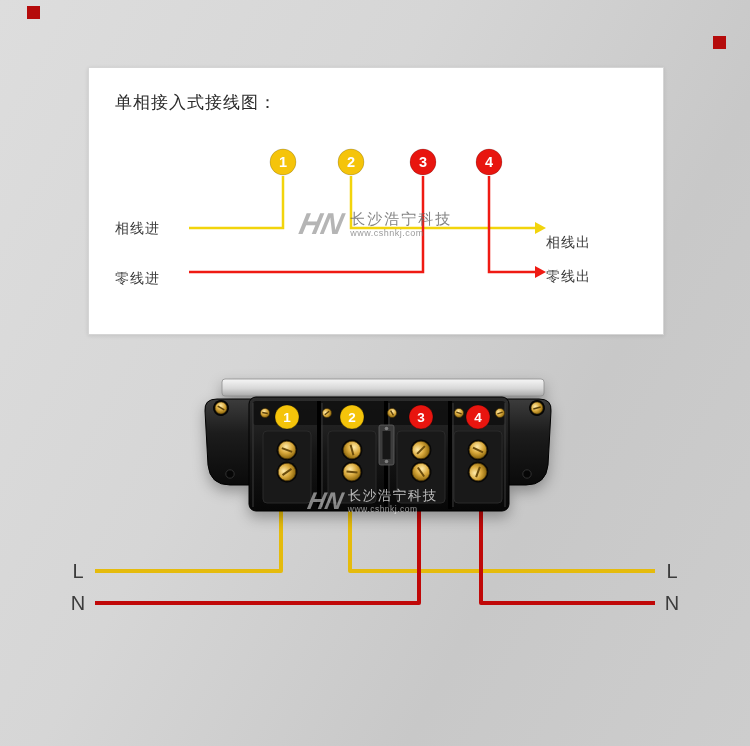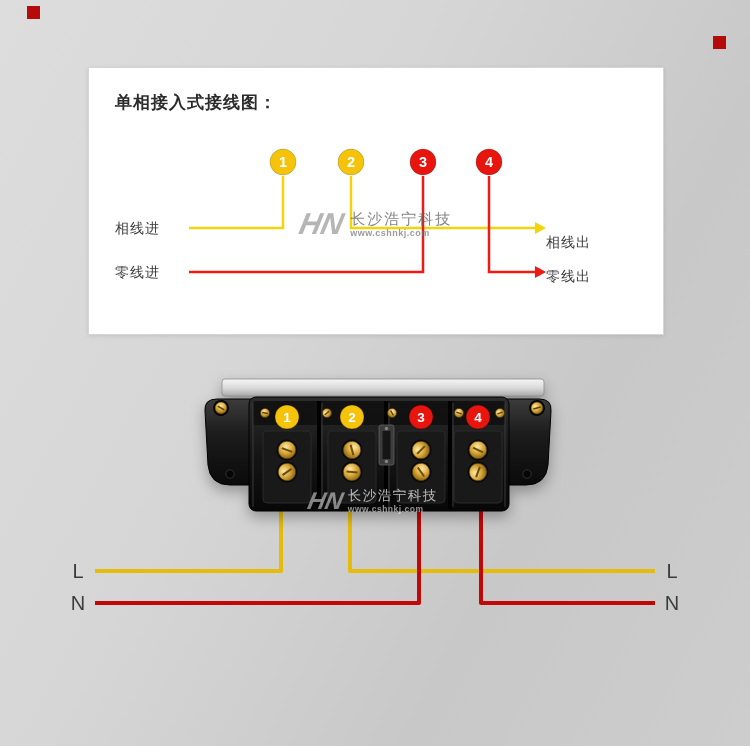--- a/index.html
+++ b/index.html
@@ -7,36 +7,36 @@
     position:relative;width:750px;height:746px;overflow:hidden;
     background:linear-gradient(118deg,#dddddd 0%,#d6d6d6 38%,#c8c8c8 70%,#cdcdcd 100%);
     font-family:"Liberation Sans","DejaVu Sans",sans-serif;
   }
   .marker{position:absolute;width:13px;height:13px;background:#b50b0b;}
   .panel{
     position:absolute;left:88px;top:67px;width:574px;height:266px;
     background:#ffffff;border:1px solid #d5d5d5;box-shadow:0 1px 4px rgba(0,0,0,.10);
   }
   .panel-title{
-    position:absolute;left:26px;top:23px;font-size:17px;font-weight:bold;
+    position:absolute;left:26px;top:23px;font-size:17px;font-weight:normal;
     color:#2b2b2b;letter-spacing:1px;
   }
   .diagram-svg{position:absolute;left:0;top:0;}
   .cn-label{
     position:absolute;font-size:14px;line-height:26px;color:#3a3a3a;letter-spacing:1px;
     white-space:nowrap;
   }
   .wm{
     position:absolute;display:flex;align-items:center;gap:7px;
     transform:translate(-50%,-50%);pointer-events:none;white-space:nowrap;
   }
   .wm-logo{font-style:italic;font-weight:bold;font-size:30px;transform:skewX(-12deg);}
   .wm-text{display:flex;flex-direction:column;line-height:1.2;}
   .wm-brand{font-size:15px;letter-spacing:2px;}
-  .wm-url{font-size:9px;letter-spacing:.5px;font-weight:bold;}
+  .wm-url{font-size:9px;letter-spacing:.5px;}
   .wm-gray .wm-logo{color:rgba(120,120,120,.55);}
   .wm-gray .wm-brand{color:rgba(100,100,100,.80);}
   .wm-gray .wm-url{color:rgba(120,120,120,.75);}
   .wm-white .wm-logo{color:rgba(255,255,255,.50);}
   .wm-white .wm-brand{color:rgba(255,255,255,.70);}
   .wm-white .wm-url{color:rgba(255,255,255,.55);}
   .wm-sm{gap:5px;}
   .wm-sm .wm-logo{font-size:24px;}
   .wm-sm .wm-brand{font-size:13.5px;letter-spacing:1.5px;}
   .wm-sm .wm-url{font-size:8.5px;}
@@ -79,21 +79,21 @@
         <circle cx="334" cy="94" r="13" stroke="rgba(0,0,0,0.18)" fill="#e8150f"></circle>
         <text x="334" y="99" text-anchor="middle" font-size="14.5" font-weight="bold" fill="#ffffff">3</text>
       </g>
       <g>
         <circle cx="400" cy="94" r="13" stroke="rgba(0,0,0,0.18)" fill="#e8150f"></circle>
         <text x="400" y="99" text-anchor="middle" font-size="14.5" font-weight="bold" fill="#ffffff">4</text>
       </g>
     </svg>
 
     <div class="cn-label" style="left:26px;top:147px;">相线进</div>
-    <div class="cn-label" style="left:26px;top:191px;">零线进</div>
+    <div class="cn-label" style="left:26px;top:197px;">零线进</div>
     <div class="cn-label" style="left:457px;top:161px;">相线出</div>
     <div class="cn-label" style="left:457px;top:195px;">零线出</div>
 
     <div class="wm wm-gray" style="left:287px;top:156px;">
       <span class="wm-logo">HN</span>
       <span class="wm-text">
         <span class="wm-brand">长沙浩宁科技</span>
         <span class="wm-url">www.cshnkj.com</span>
       </span>
     </div>

